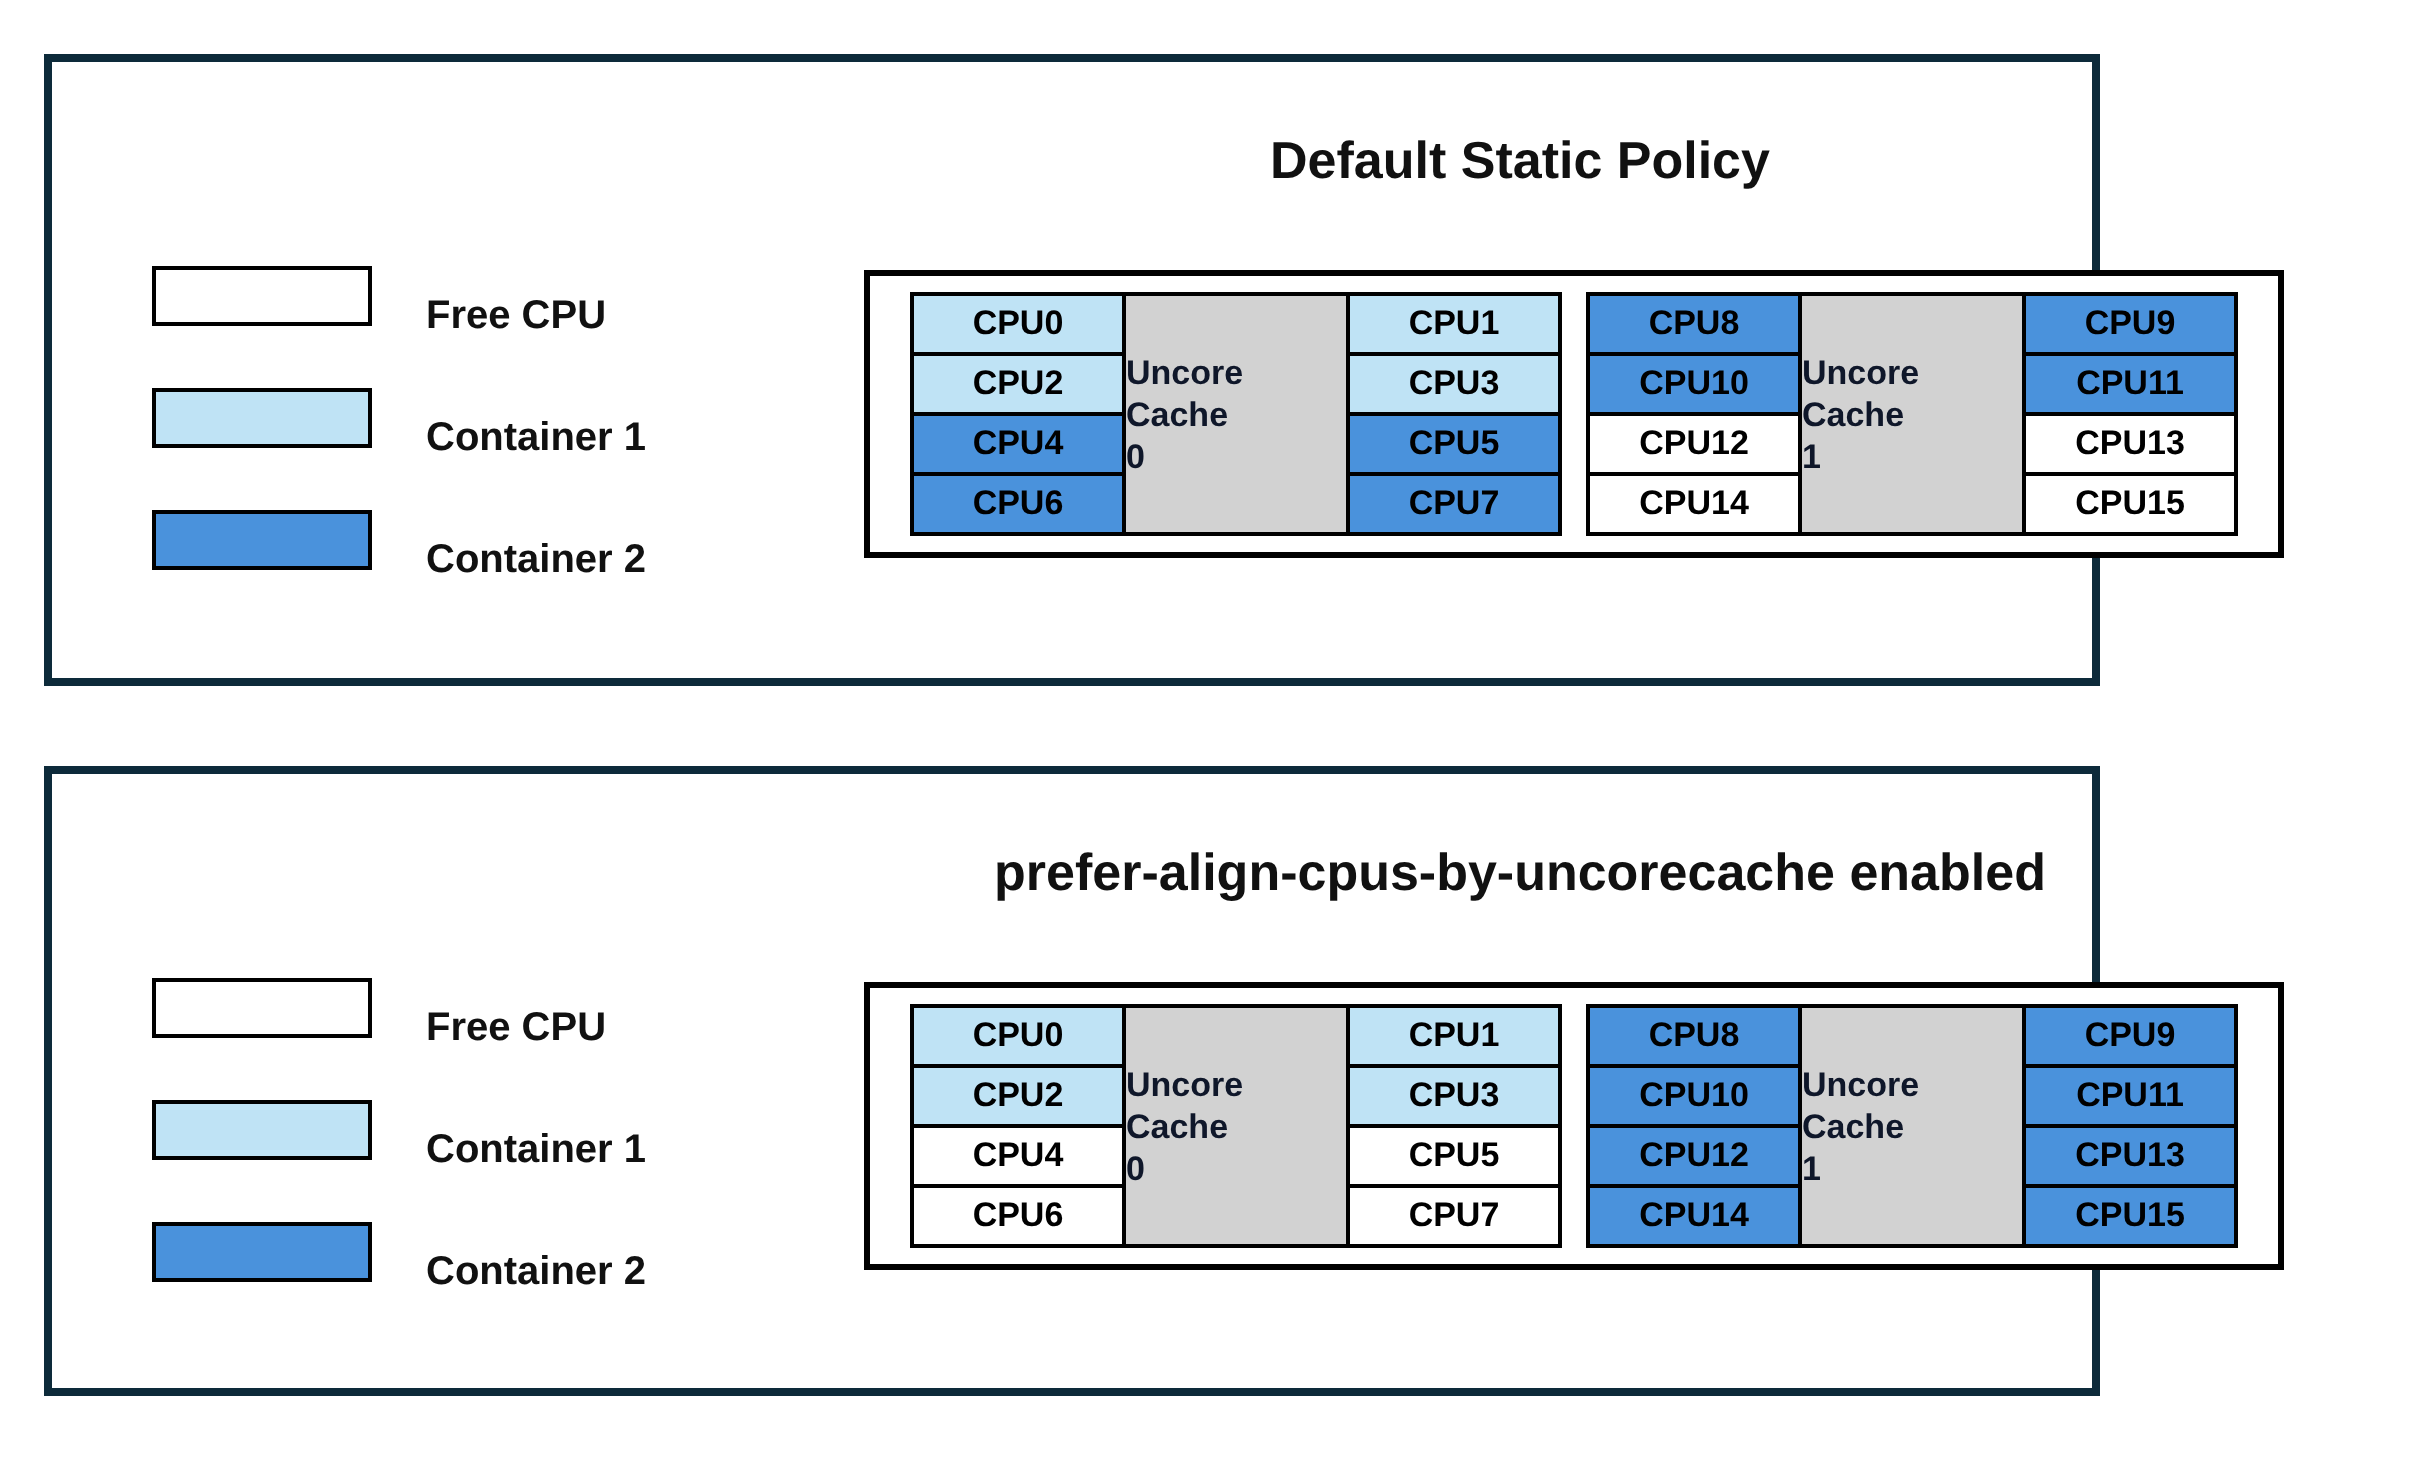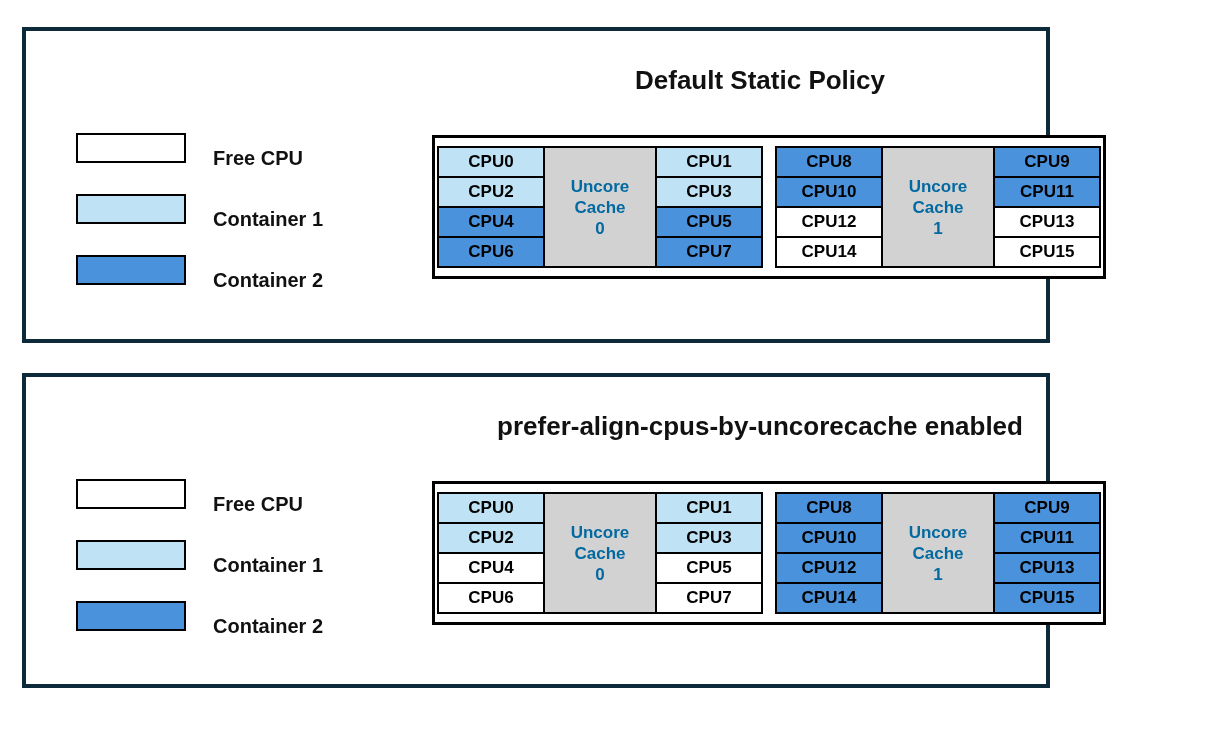--- a/index.html
+++ b/index.html
@@ -17,21 +17,21 @@
   }
   .panel {
     position: absolute;
     left: 22px;
     width: 1028px;
     box-sizing: border-box;
     border: 4px solid #0D2A3A;
     background: #ffffff;
   }
   .panel.p0 { top: 27px;  height: 316px; }
-  .panel.p1 { top: 373px; height: 315px; }
+  .panel.p1 { top: 383px; height: 315px; }
 
   .title {
     position: absolute;
     left: 384px;
     top: 34px;
     width: 700px;
     margin: 0;
     text-align: center;
     font-size: 26px;
     font-weight: bold;
@@ -65,21 +65,21 @@
     white-space: nowrap;
     margin-top: 21px;
   }
 
   .diagram {
     position: absolute;
     left: 406px;
     top: 104px;
     border: 3px solid #000000;
     background: #ffffff;
-    padding: 8px 2px;
+    padding: 8px 20px;
     display: flex;
     gap: 12px;
   }
   .group {
     display: grid;
     grid-template-columns: 104px 110px 104px;
     grid-template-rows: repeat(4, 28px);
     gap: 2px;
     background: #000000;
     border: 2px solid #000000;
@@ -89,25 +89,25 @@
     align-items: center;
     justify-content: center;
     font-size: 17px;
     font-weight: bold;
     color: #000000;
     background: #ffffff;
   }
   .uncore {
     display: flex;
     flex-direction: column;
-    align-items: center;
+    align-items: flex-start;
     justify-content: center;
     font-size: 17px;
     font-weight: bold;
-    color: #0369a1;
+    color: #0f172a;
     line-height: 21px;
     text-align: center;
   }
 </style>
 </head>
 <body>
 
 <div class="page">
 
   <section class="panel p0">

